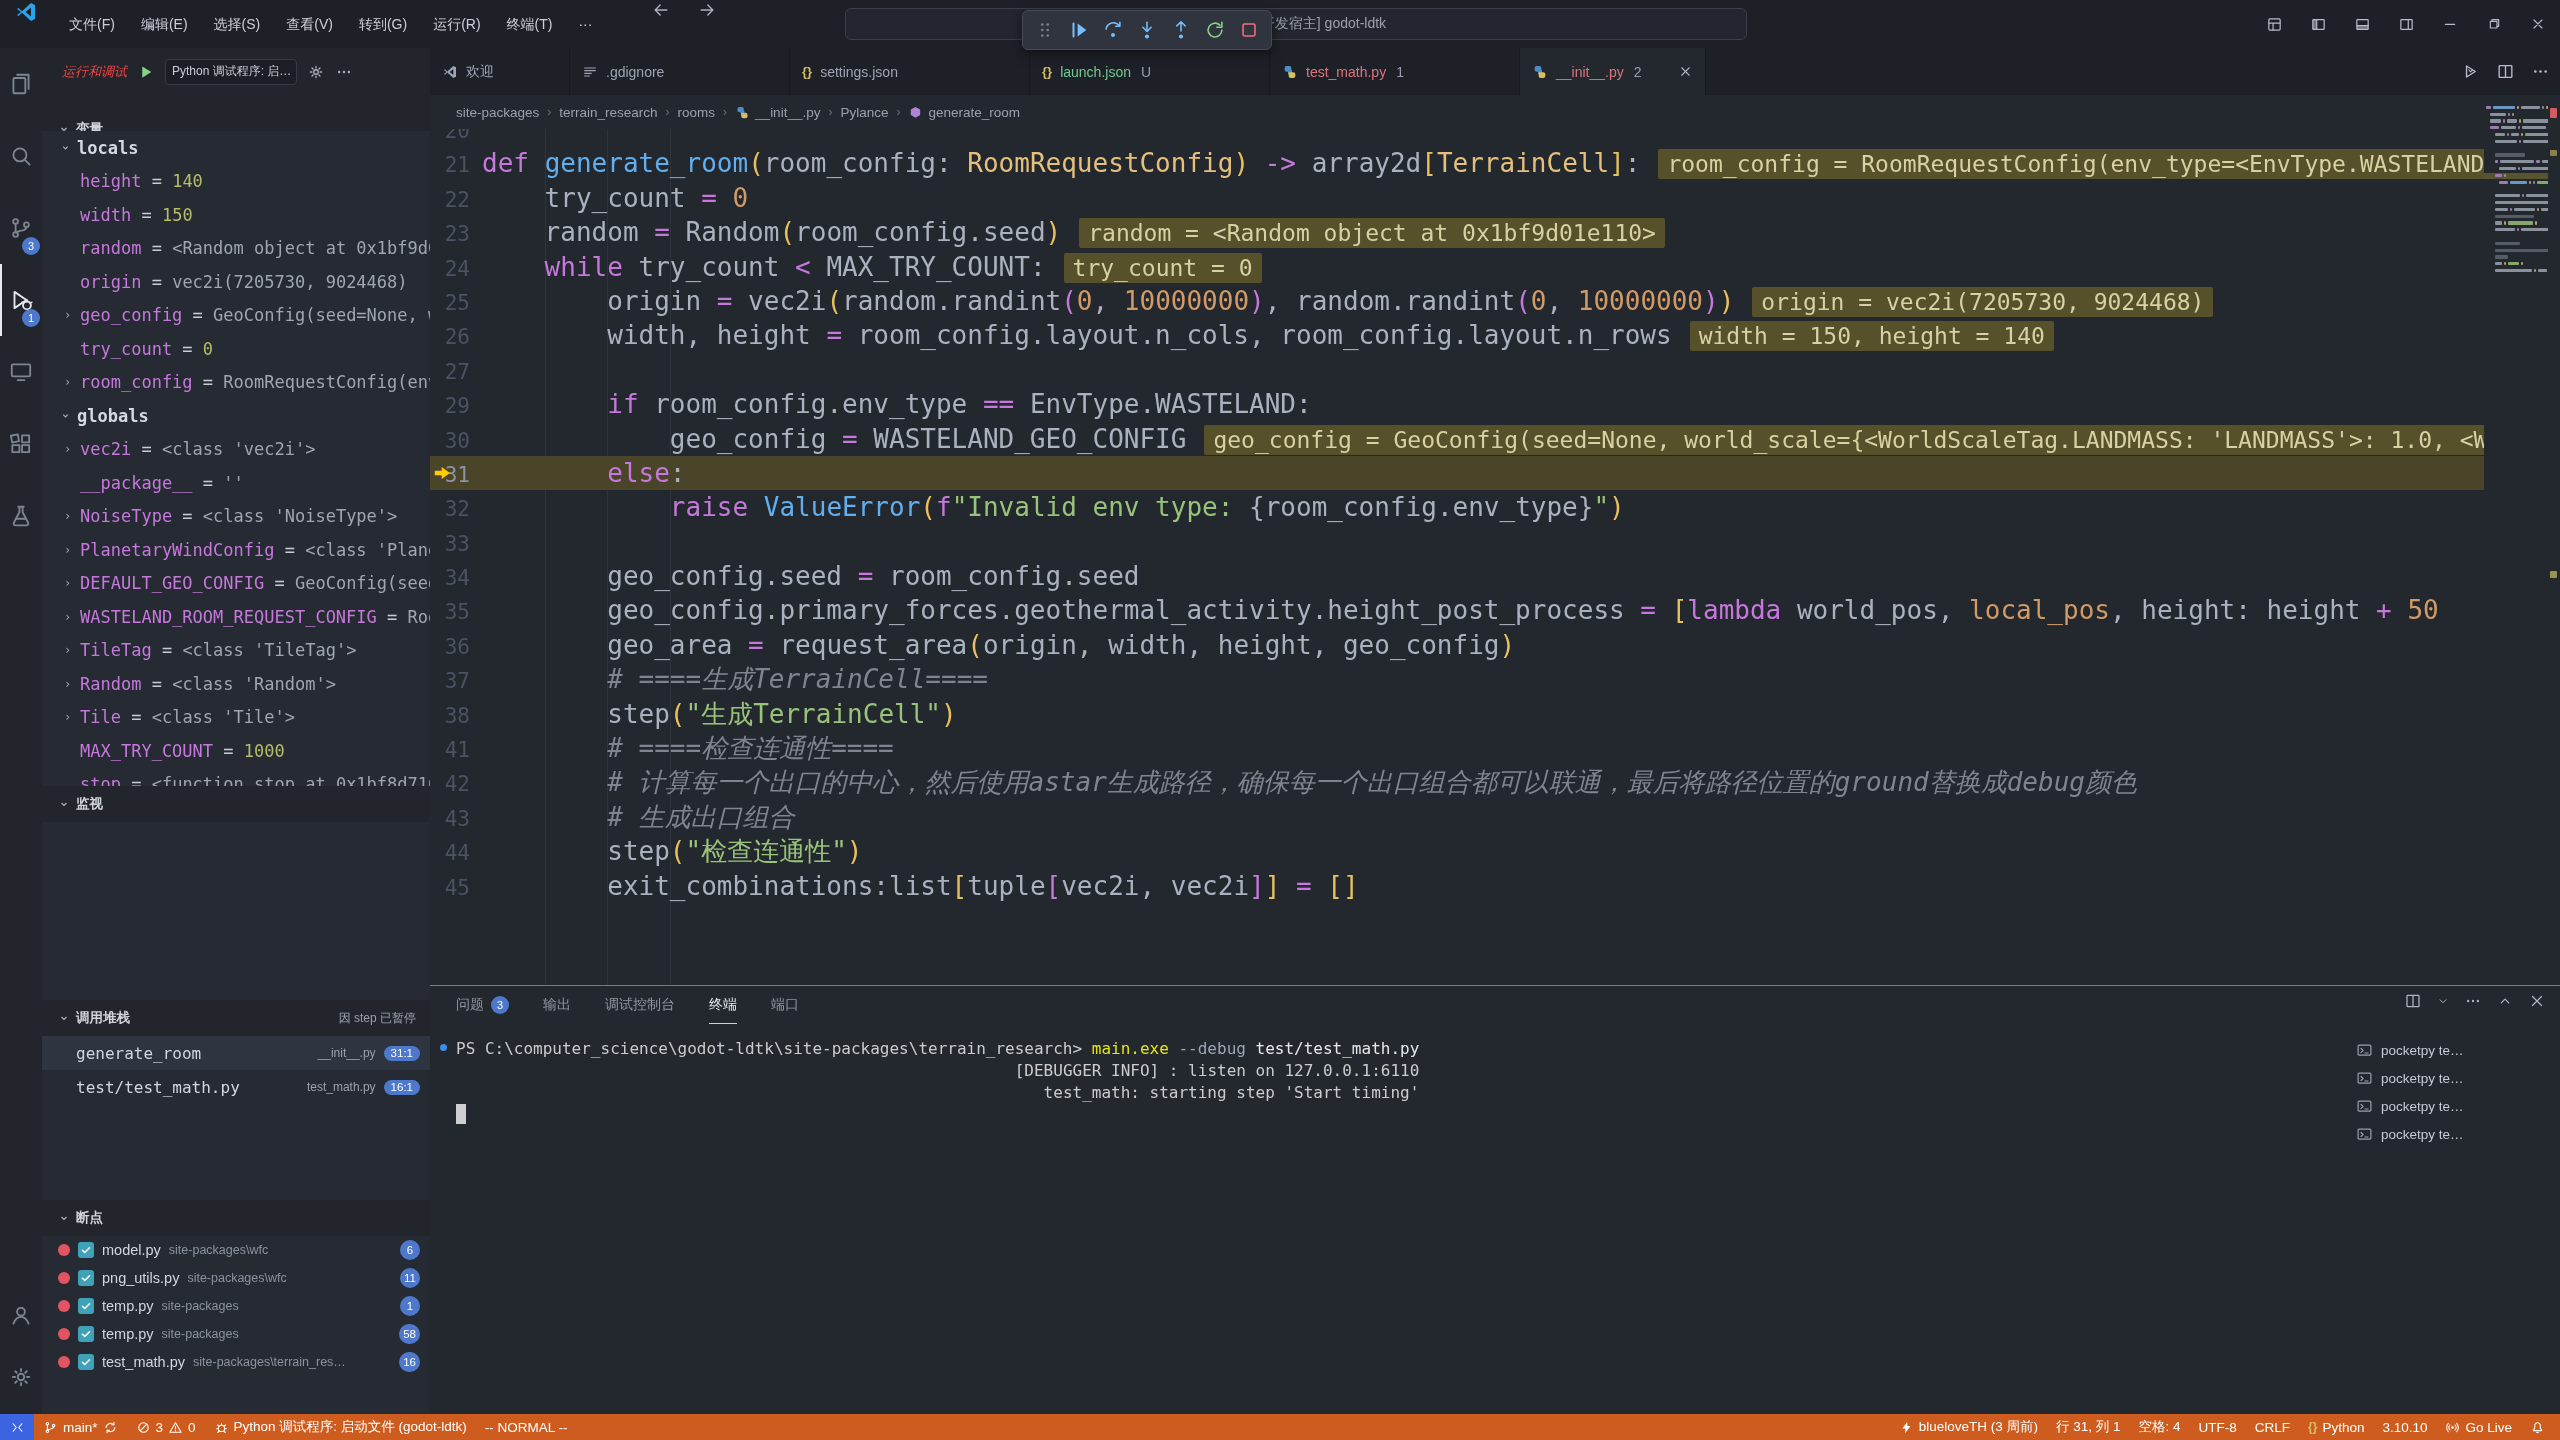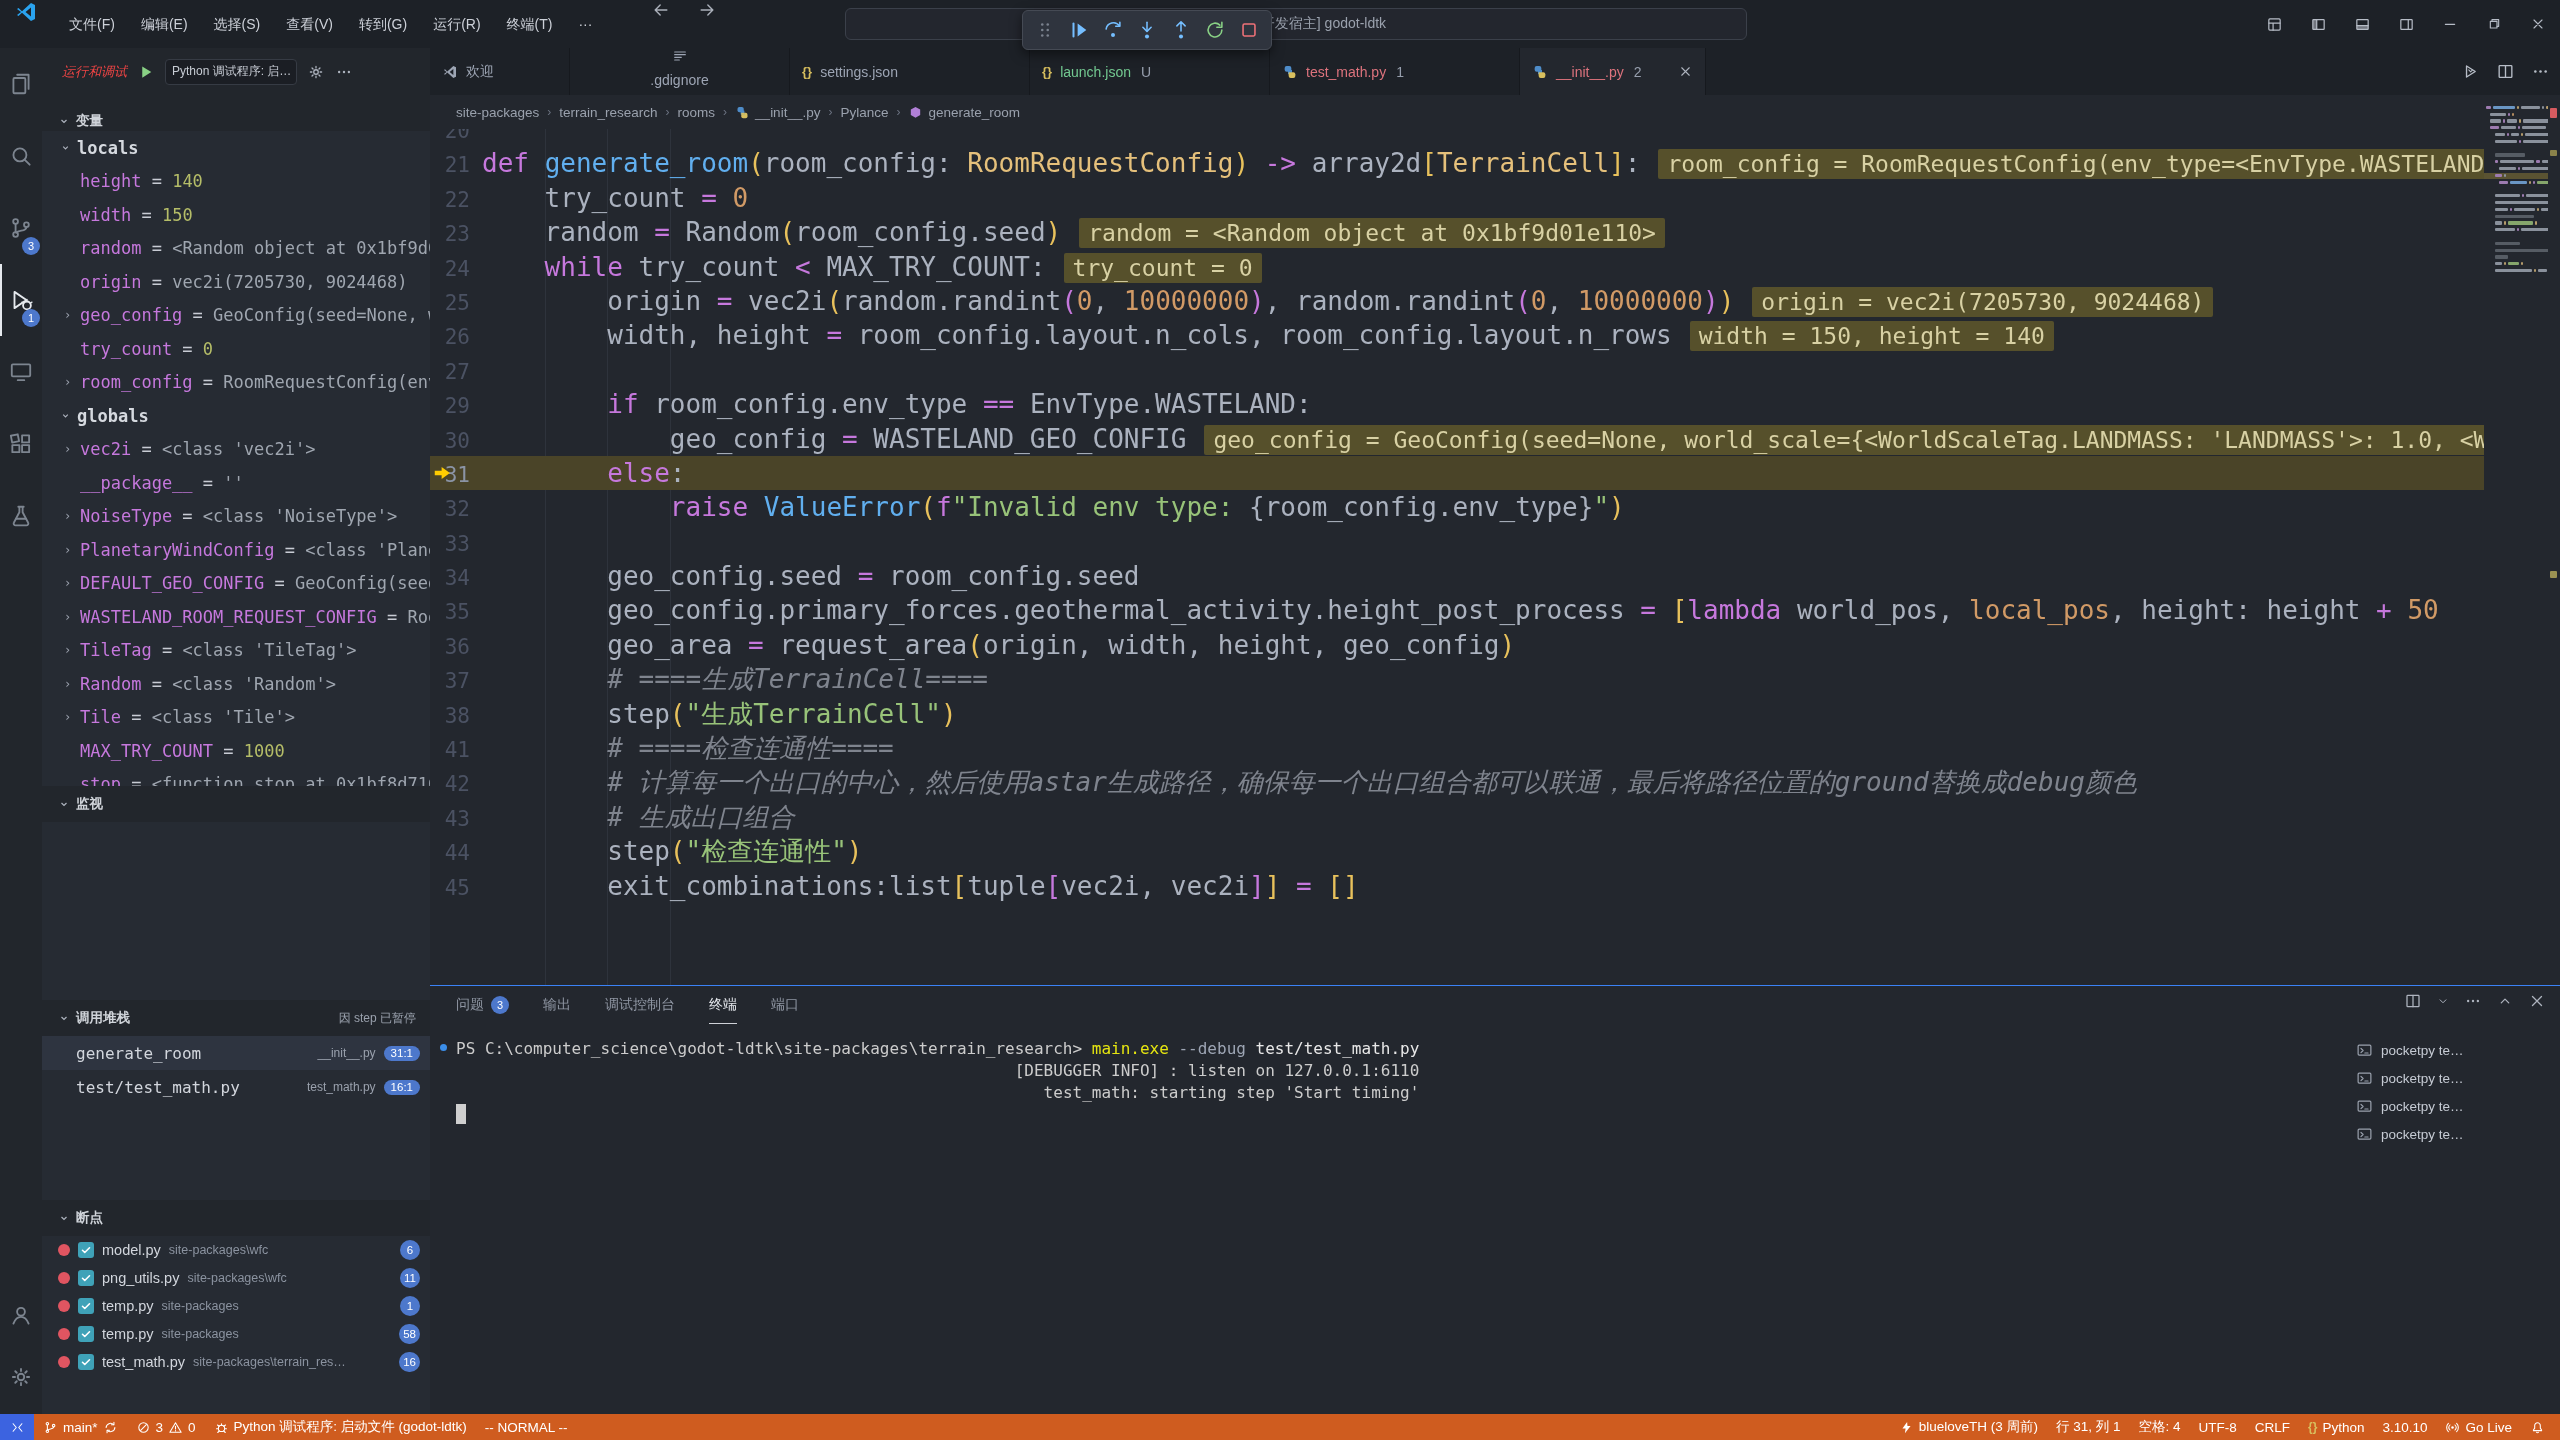--- a/index.html
+++ b/index.html
@@ -394,21 +394,21 @@
 
 <div id="tabrow" class="abs">
     <div class="tab" style="width: 140px;">
       <span>
         <svg width="16" height="16" viewBox="0 0 24 24" fill="none" stroke="currentColor" stroke-width="1.7" stroke-linecap="round" stroke-linejoin="round">
           <path fill="currentColor" stroke="none" d="M17 3l4 2v14l-4 2-9-8.2L4.5 16 3 15l4-3-4-3 1.5-1L8 11.2 17 3zM17 7.5L11.5 12 17 16.5v-9z"></path>
         </svg>
       </span>
       <span class="tab-label ">欢迎</span>
     </div>
-    <div class="tab" style="width: 220px; flex-direction: column;">
+    <div class="tab" style="width: 220px;">
       <span>
         <svg width="16" height="16" viewBox="0 0 24 24" fill="none" stroke="currentColor" stroke-width="1.7" stroke-linecap="round" stroke-linejoin="round">
           <path d="M4 6h16M4 10h16M4 14h10M4 18h7"></path>
         </svg>
       </span>
       <span class="tab-label ">.gdignore</span>
     </div>
     <div class="tab" style="width: 240px;">
       <span style="font-weight: bold; color: rgb(216, 191, 94); font-size: 13px; line-height: 1;">{}</span>
       <span class="tab-label ">settings.json</span>
@@ -458,21 +458,21 @@
     <span><span><svg width="19" height="19" viewBox="0 0 24 24" fill="none" stroke="currentColor" stroke-width="1.7" stroke-linecap="round" stroke-linejoin="round">
           <g fill="currentColor" stroke="none">
             <circle cx="5.5" cy="12" r="1.6"></circle>
             <circle cx="12" cy="12" r="1.6"></circle>
             <circle cx="18.5" cy="12" r="1.6"></circle>
           </g>
         </svg></span></span>
   </div>
 
 <div id="sidebar" class="abs">
-    <div class="sec-header" style="top: 8px; align-items: center;">
+    <div class="sec-header" style="top: 16px; align-items: center;">
       <span>
         <svg width="12" height="12" viewBox="0 0 24 24" fill="none" stroke="#aeb4bf" stroke-width="2.4">
           <path d="M7 10l5 5 5-5"></path>
         </svg>
       </span>
       <span>变量</span>
     </div>
     <div class="sec-list" style="top: 36px; height: 655px;">
       <div class="var-row">
         <span class="var-group-label">

